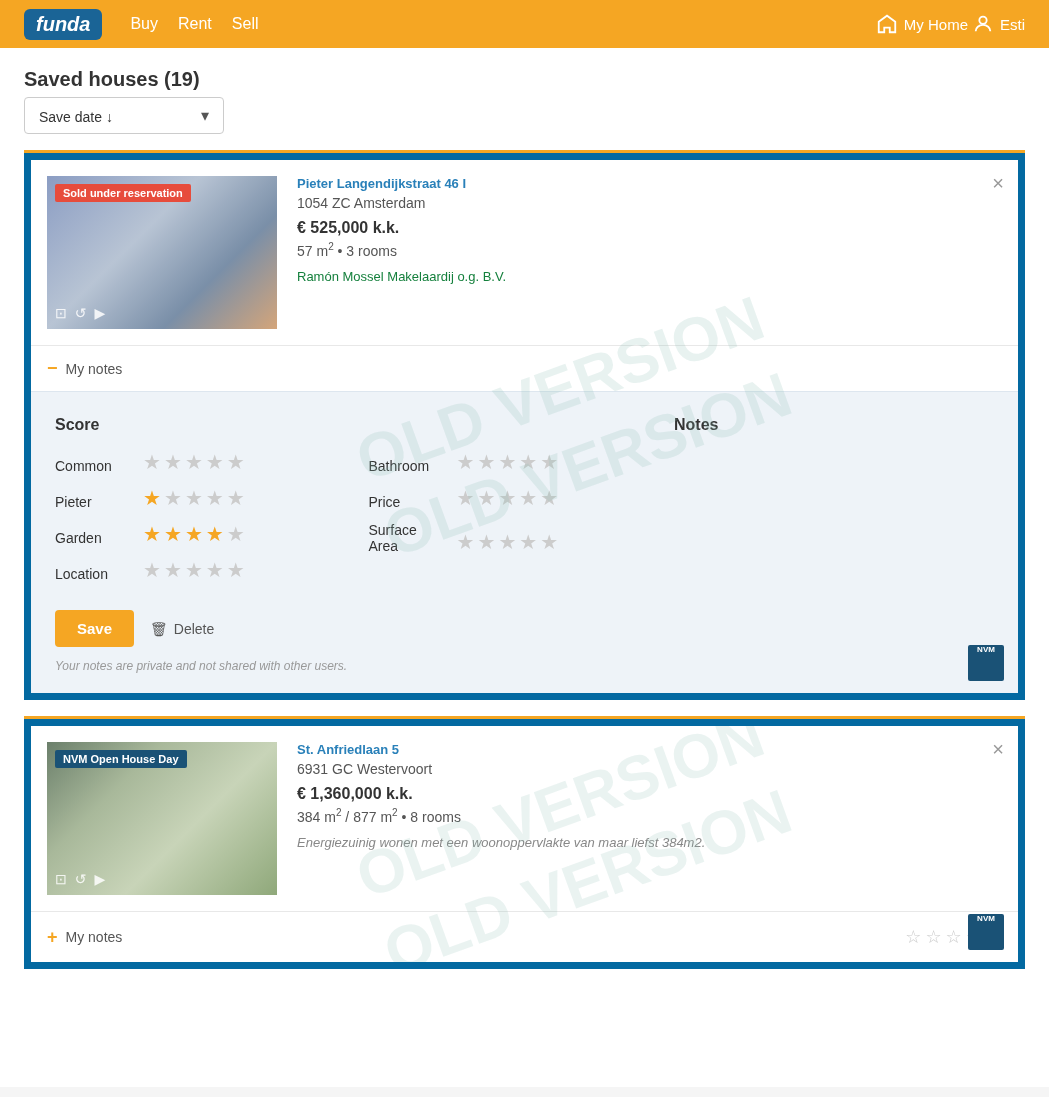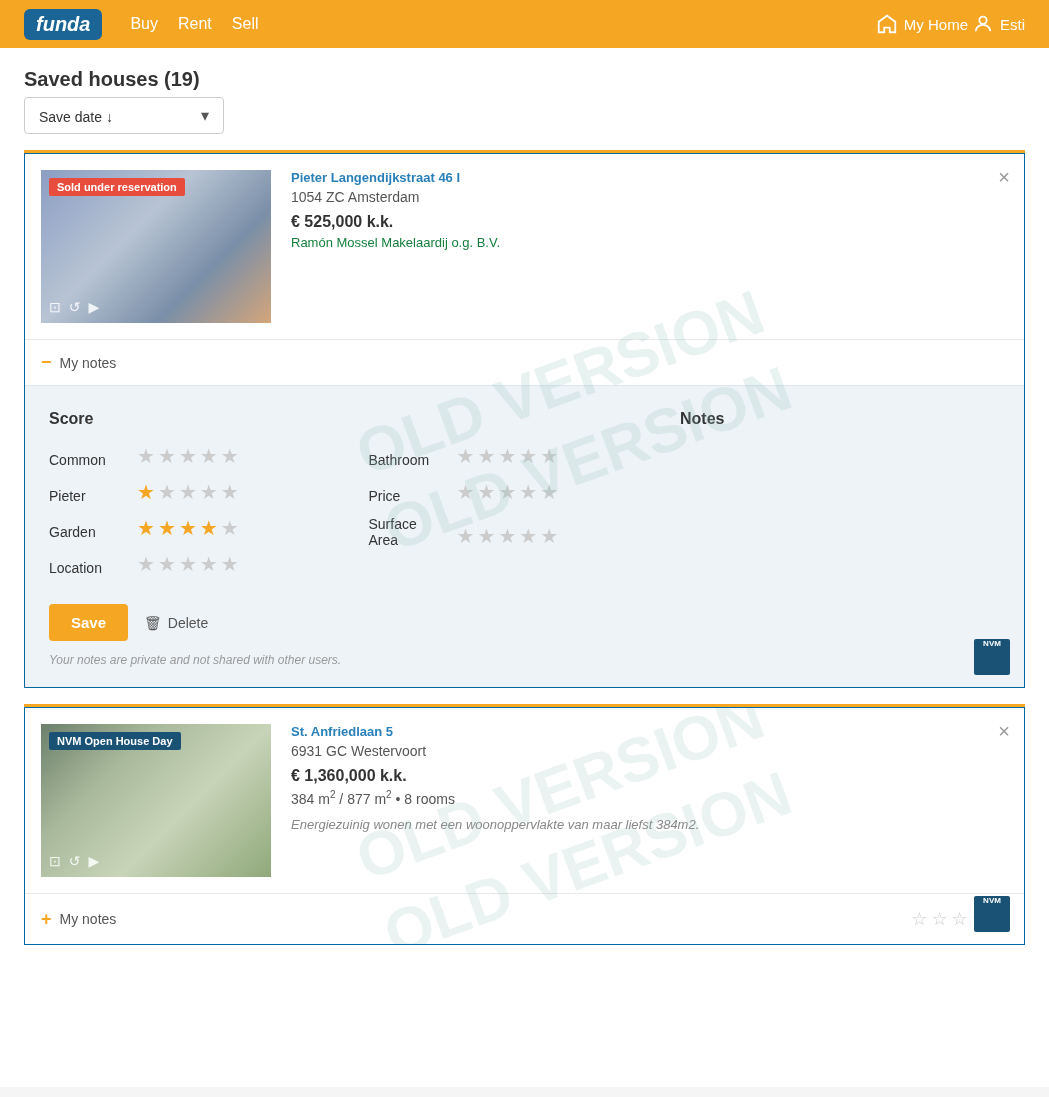--- a/index.html
+++ b/index.html
@@ -55,21 +55,21 @@
       display: flex; align-items: flex-end; gap: 0;
       border: 1.5px solid #ccc; border-radius: 4px;
       padding: 8px 14px; width: 200px; cursor: pointer;
       font-size: 14px; background: white; margin-bottom: 16px;
       justify-content: space-between;
     }
     .sort-label { display: flex; align-items: center; gap: 6px; }
 
     
     .listing-card {
-      border: 1px solid #0369a1;
+      border: 7px solid #0369a1;
       background: white;
       margin-bottom: 16px;
       position: relative;
     }
     .listing-card-inner {
       display: flex;
       gap: 20px;
       padding: 16px;
       align-items: flex-start;
     }
@@ -252,20 +252,21 @@
             <span class="img-ctrl">⊡</span>
             <span class="img-ctrl">↺</span>
             <span class="img-ctrl">▶</span>
           </div>
         </div>
 
         <div class="listing-info">
           <div class="listing-title">Pieter Langendijkstraat 46 I</div>
           <div class="listing-address">1054 ZC Amsterdam</div>
           <div class="listing-price">€ 525,000 k.k.</div>
+          <div class="listing-specs">57 m<sup style="font-size:10px;vertical-align:super;">2</sup> • 3 rooms</div>
           <div class="listing-agent">Ramón Mossel Makelaardij o.g. B.V.</div>
         </div>
         <button class="close-btn">×</button>
         <div class="nvm-badge">
           <div class="nvm-box">
             <span class="nvm-text">NVM</span>
           </div>
         </div>
       </div>
 

